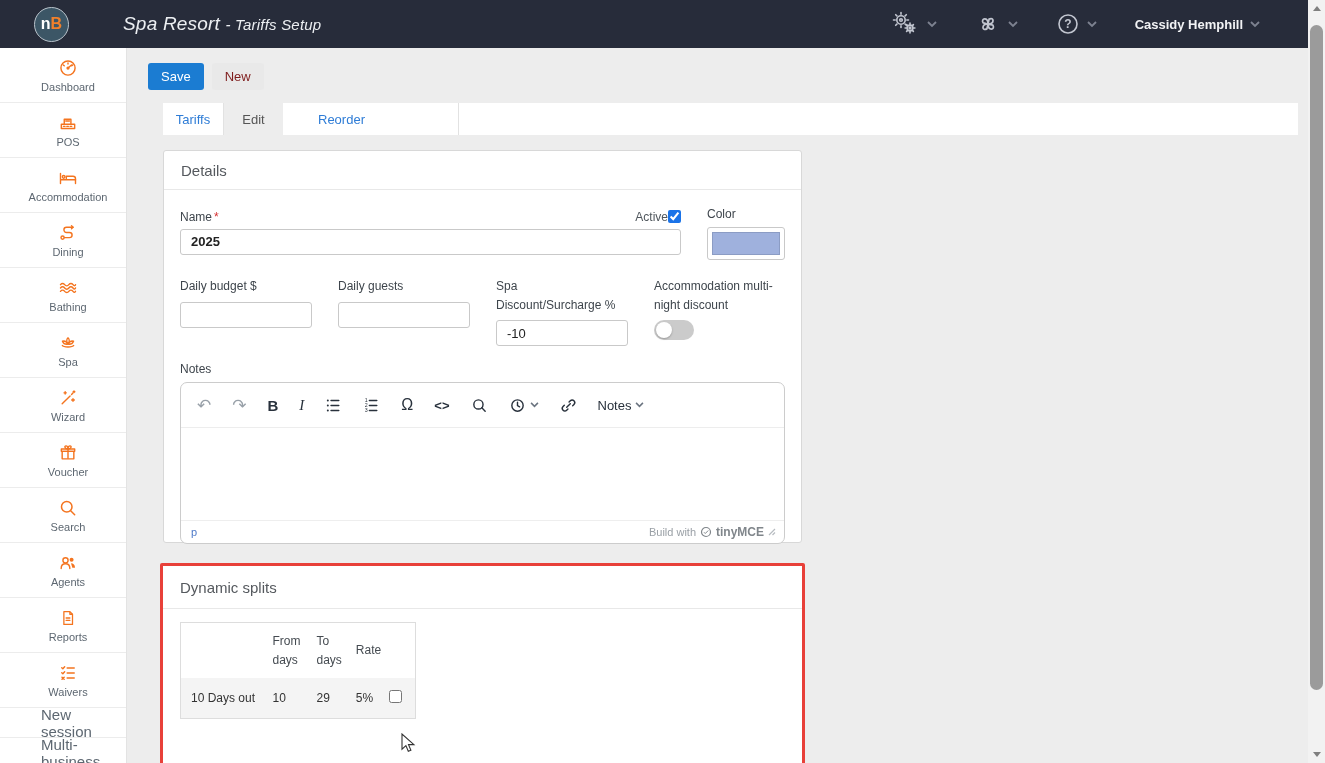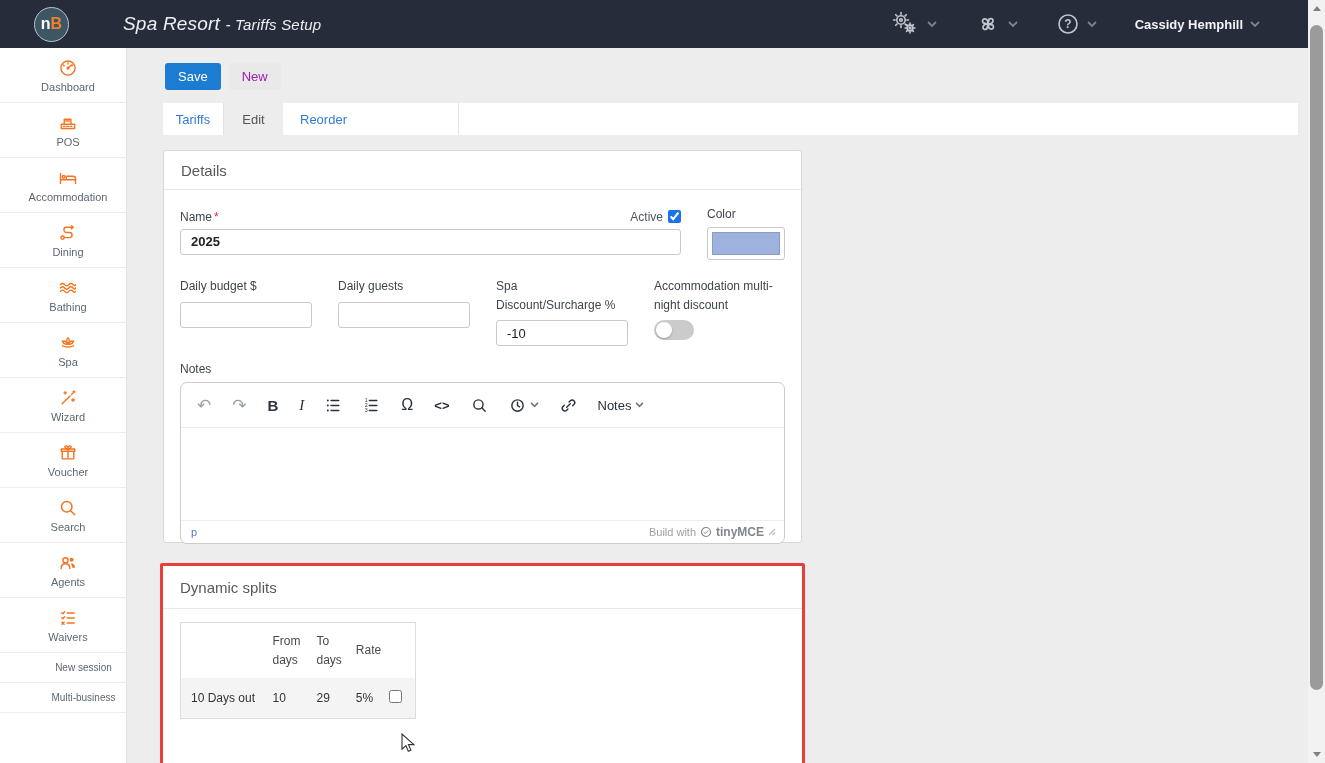--- a/index.html
+++ b/index.html
@@ -15,47 +15,47 @@
   .hdr-right { margin-left:auto; display:flex; align-items:center; margin-right:48px; }
   .hmenu { display:flex; align-items:center; gap:7px; margin-left:38px; cursor:pointer; }
   .chev { display:inline-block; }
   .user-name { color:#f2f3f5; font-size:13px; font-weight:bold; }
 
   
   .sidebar { position:absolute; left:0; top:48px; width:127px; height:715px; background:#fff; border-right:1px solid #e3e3e3; z-index:4; }
   .side-item { height:55px; display:flex; flex-direction:column; align-items:center; justify-content:center; gap:3px; border-bottom:1px solid #ececec; cursor:pointer;padding-left:10px; }
   .side-item.textonly { height:30px; flex-direction:row; }
   .side-label { font-size:11px; color:#5d6771; }
-  .side-item.textonly .side-label { font-size:10px;margin-left:31px; }
+  .side-item.textonly .side-label { font-size:15px;margin-left:31px; }
 
   
   .main { position:absolute; left:128px; top:48px; width:1180px; height:715px; background:#ededed; }
-  .btn-row { position:absolute; left:37px; top:15px; display:flex; gap:8px; }
+  .btn-row { position:absolute; left:20px; top:15px; display:flex; gap:8px; }
   .btn { height:27px; border:none; border-radius:3px; font-size:13px; padding:0 13px; cursor:pointer; font-family:inherit; }
   .btn-save { background:#1b7cd2; color:#fff; }
-  .btn-new { background:#e9e9e9; color:#a21caf; }
+  .btn-new { background:#e9e9e9; color:#7f1d1d; }
 
   .tabstrip { position:absolute; left:35px; top:55px; width:1135px; height:32px; background:#fff; display:flex; }
   .tab { height:32px; display:flex; align-items:center; justify-content:center; font-size:13px; cursor:pointer; }
   .tab-tariffs { width:61px; color:#2e7cd6; border-right:1px solid #e2e2e2; }
   .tab-edit { width:59px; background:#ededed; color:#555; }
-  .tab-reorder { width:176px; color:#2e7cd6; border-right:1px solid #e2e2e2; justify-content:flex-start; padding-left:17px; }
+  .tab-reorder { width:176px; color:#2e7cd6; border-right:1px solid #e2e2e2; justify-content:flex-start; padding-left:35px; }
 
   
   .panel { background:#ffffff; border:1px solid #d8d8d8; border-radius:3px; }
   .details { position:absolute; left:35px; top:102px; width:639px; height:393px; }
   .panel-title { height:39px; line-height:39px; padding-left:17px; font-size:15px; color:#55595e; border-bottom:1px solid #e8e8e8; }
   .details-body { padding:14px 16px 0 16px; position:relative; }
   .flabel { font-size:12px; color:#3e454c; }
   .req { color:#d63031; margin-left:2px; }
   .inp { height:21px; border:1px solid #c9c9c9; border-radius:3px; padding:12px 10px; font-size:13px; color:#222; background:#fff; font-family:inherit; width:100%; }
   .row1 { display:flex;align-items:center; }
   .name-col { width:503px; }
   .name-labelrow { display:flex; align-items:center; justify-content:space-between; margin-bottom:5px; }
-  .active-wrap { display:flex; align-items:center; gap:5px; }
+  .active-wrap { display:flex; align-items:center; }
   .active-wrap .flabel { color:#50575d; }
   input[type=checkbox] { width:13px; height:13px; accent-color:#1a73e8; cursor:pointer; }
   .name-inp { font-weight:bold; }
   .color-col { margin-left:26px; }
   .color-box { margin-top:5px; width:78px; height:33px; border:1px solid #c9c9c9; border-radius:3px; background:#fff; padding:4px; cursor:pointer; }
   .color-swatch { width:100%; height:100%; border:1px solid #8b9cc4; }
   .row2 { display:flex; margin-top:17px; align-items:flex-start; }
   .fcol { width:132px; margin-right:26px; }
   .fcol .flabel { margin-bottom:6px; line-height:1.55; }
   .fcol-last { width:122px; margin-right:0; }
@@ -230,20 +230,28 @@
   <div class="side-item">
     <svg class="ic" width="22" height="20" viewBox="0 0 24 24" fill="none" stroke="#f4741f" stroke-width="1.7" stroke-linecap="round">
       <circle cx="9" cy="8.8" r="3.1"></circle>
         <path d="M3.8 18.6c0-3.7 2.3-5.7 5.2-5.7s5.2 2 5.2 5.7"></path>
       <circle cx="16.3" cy="8.2" r="2.4" fill="#f4741f" stroke="none"></circle>
         <path d="M15.6 12.4c2.9 0 4.8 1.9 4.8 5.4h-3.2" fill="#f4741f" stroke="none"></path>
     </svg>
     <span class="side-label">Agents</span>
   </div>
   <div class="side-item">
+    <svg class="ic" width="18" height="20" viewBox="0 0 24 24" fill="none" stroke="#f4741f" stroke-width="1.7" stroke-linejoin="round">
+      <path d="M6.5 3.5h8l3.5 3.5v13.5H6.5z"></path>
+        <path d="M14.5 3.5V7H18"></path>
+        <path d="M9.5 12h5M9.5 15.2h5" stroke-linecap="round"></path>
+    </svg>
+    <span class="side-label">Reports</span>
+  </div>
+  <div class="side-item">
     <svg class="ic" width="20" height="20" viewBox="0 0 24 24" fill="none" stroke="#f4741f" stroke-width="1.7" stroke-linecap="round" stroke-linejoin="round">
       <path d="M4.5 5.8 5.8 7l2.2-2.4"></path>
         <path d="M11 6h8.5"></path>
       <path d="M4.5 11.8 5.8 13l2.2-2.4"></path>
         <path d="M11 12h8.5"></path>
       <path d="M4.8 17l2.6 2.4M7.4 17l-2.6 2.4"></path>
         <path d="M11 18h8.5"></path>
     </svg>
     <span class="side-label">Waivers</span>
   </div>

